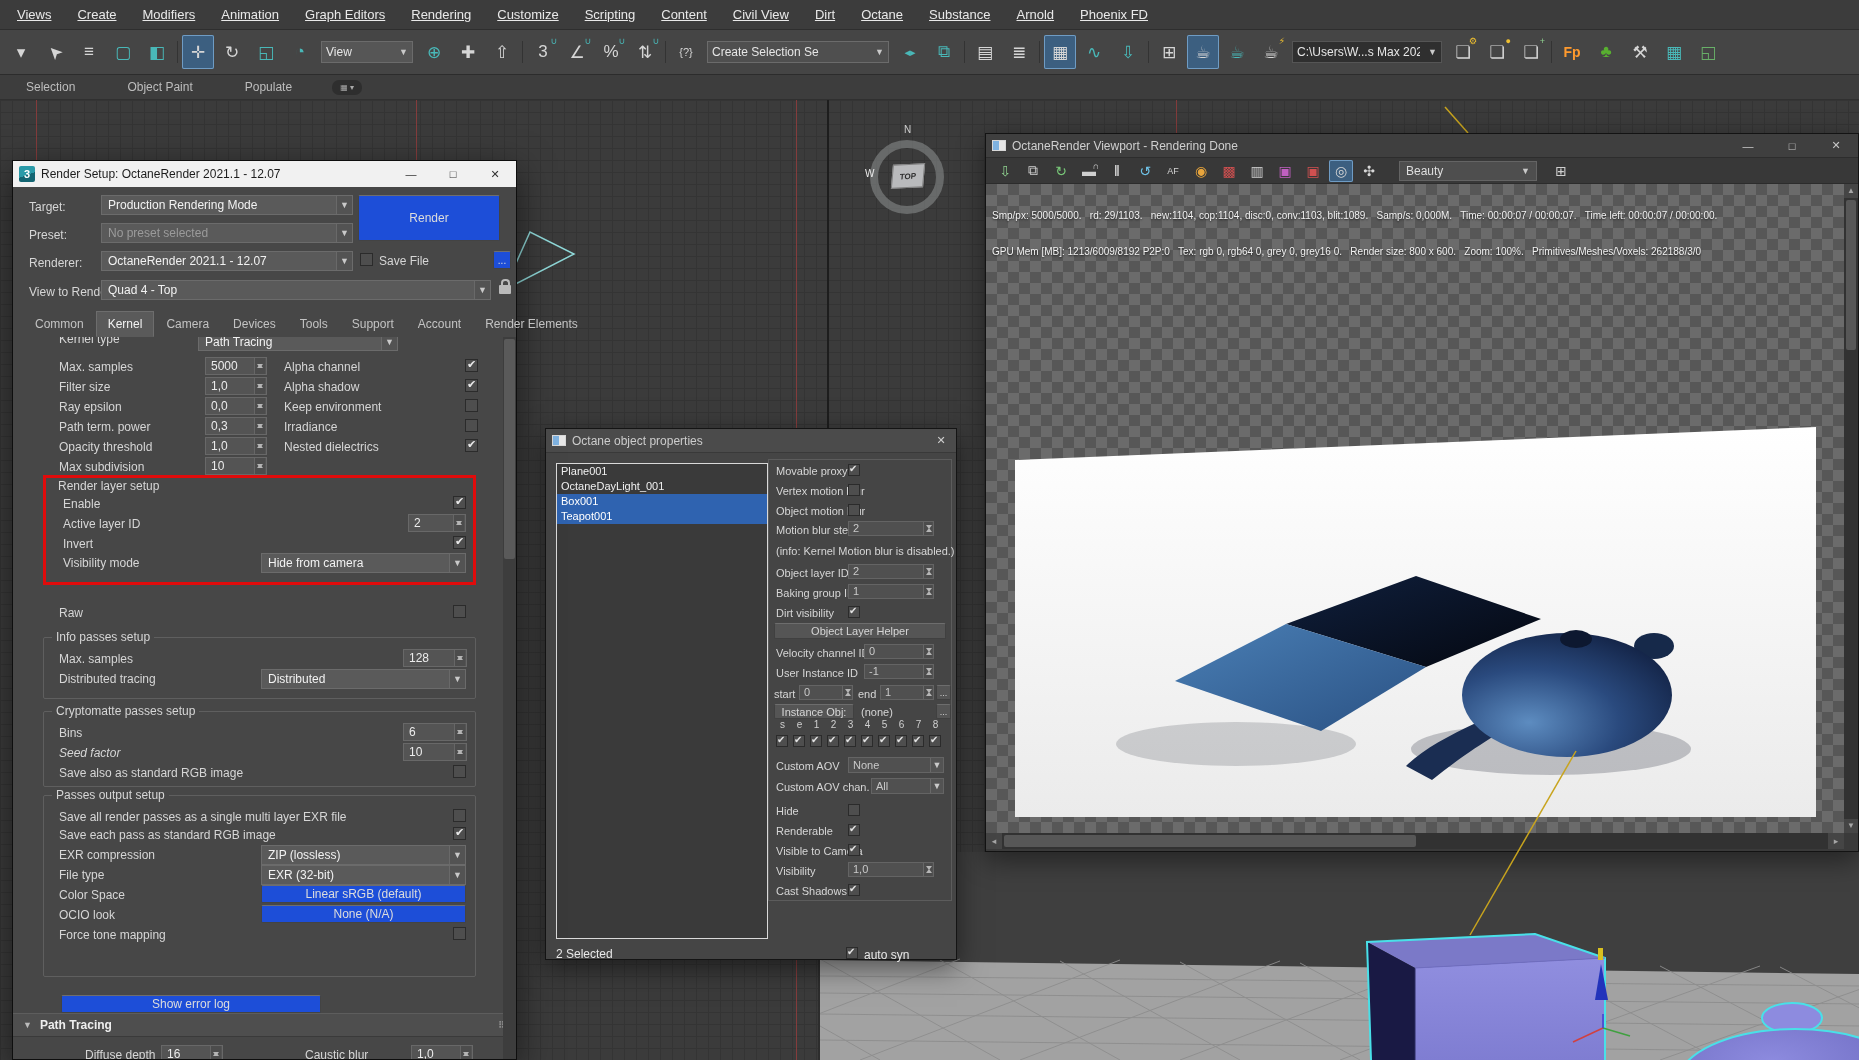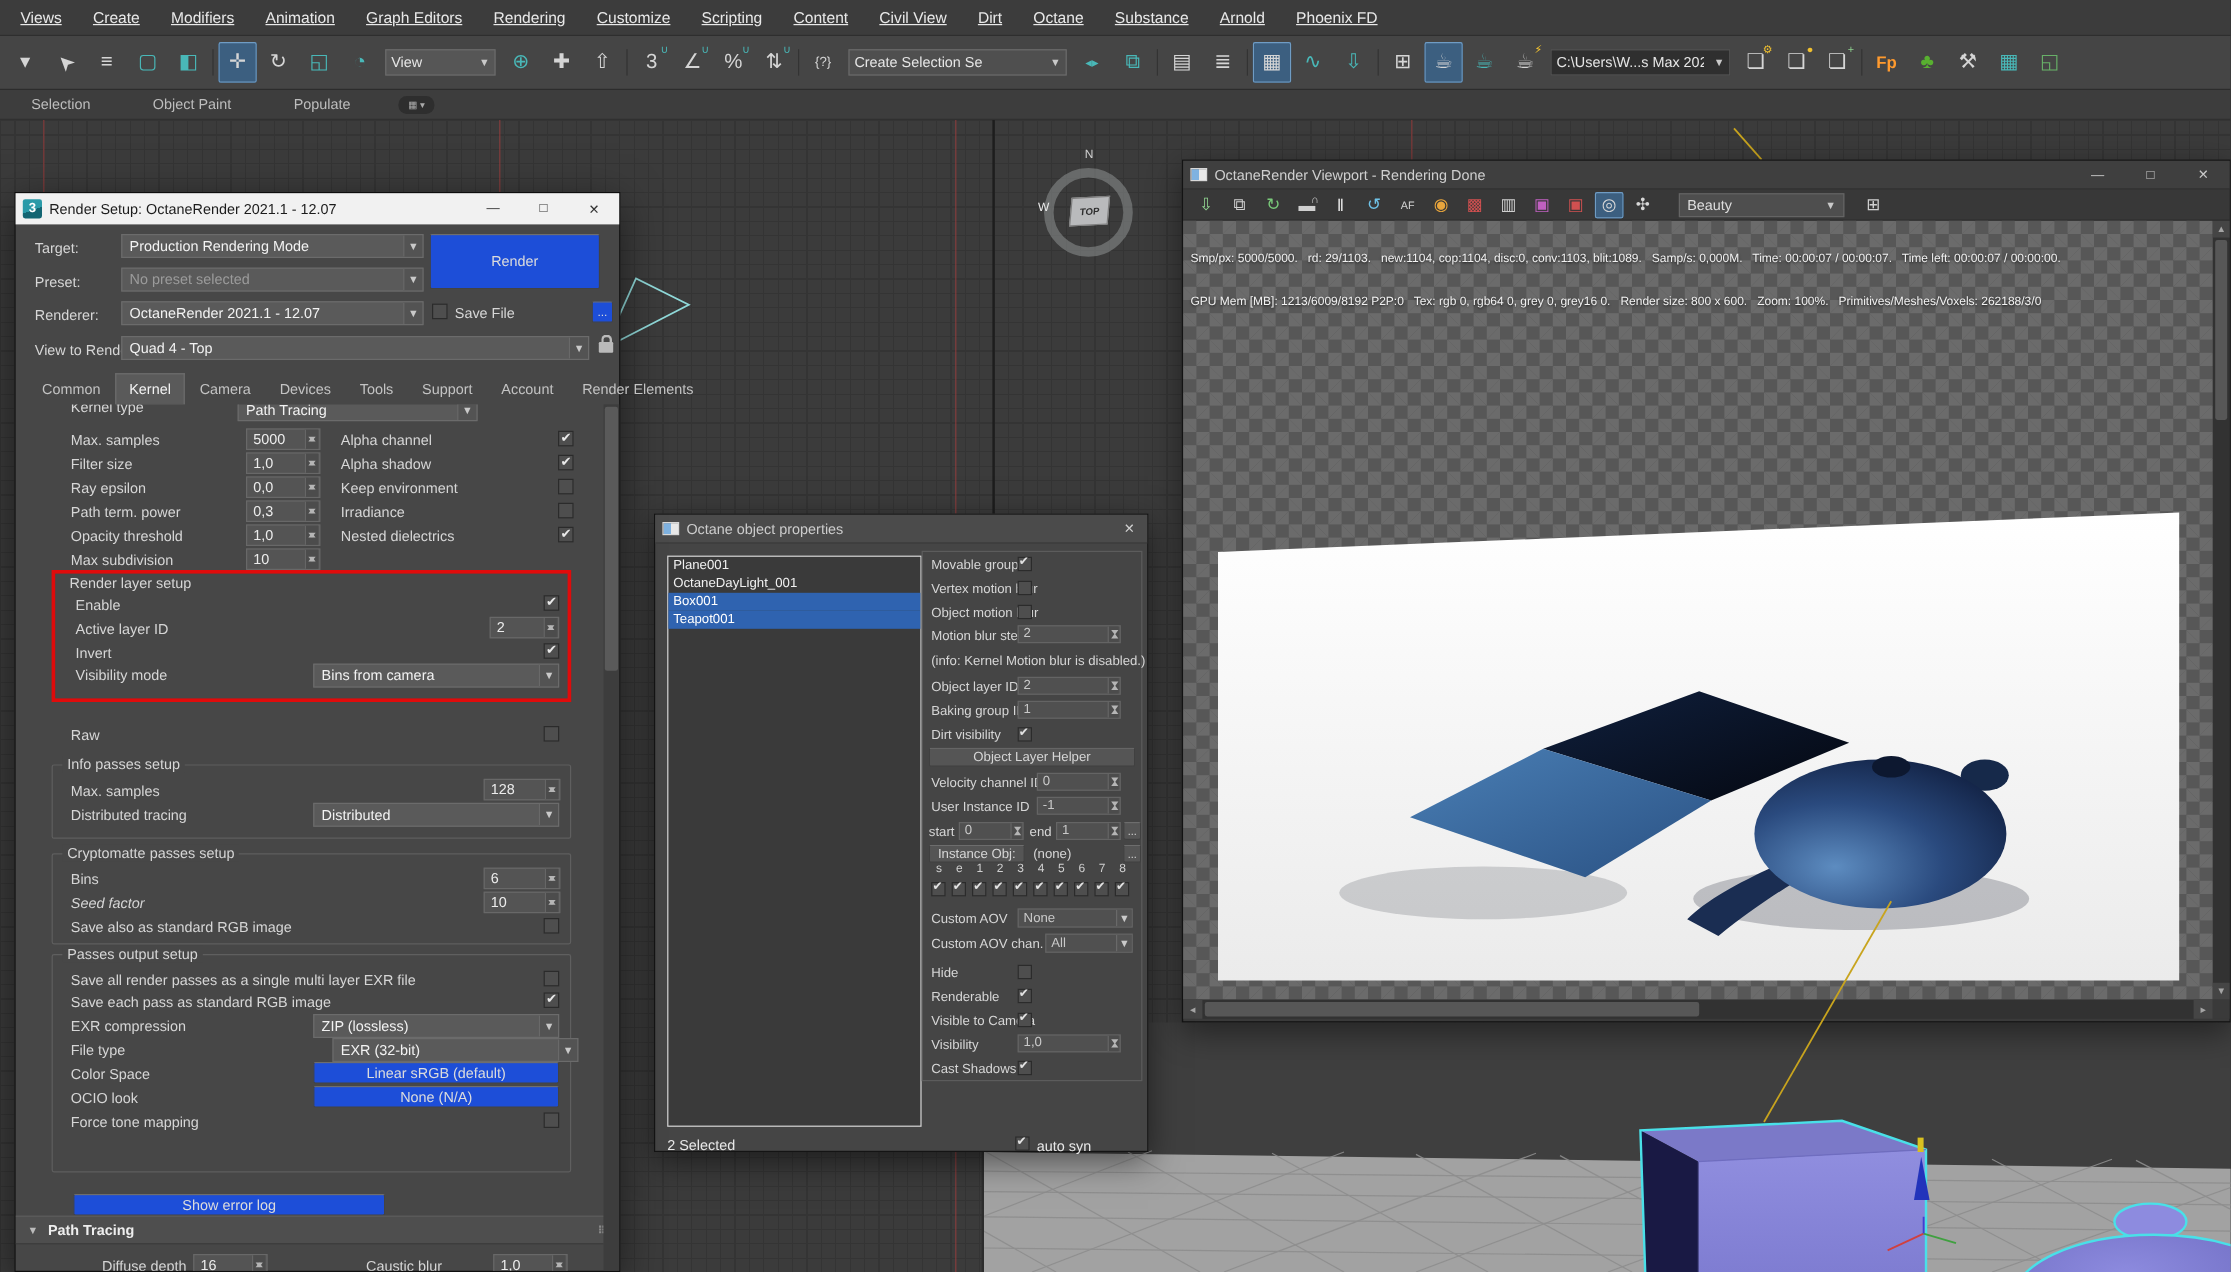--- a/index.html
+++ b/index.html
@@ -554,21 +554,21 @@
     </div>
     <div class="pbody">
       <div class="plist">
         <div class="pitem">Plane001</div>
         <div class="pitem">OctaneDayLight_001</div>
         <div class="pitem sel">Box001</div>
         <div class="pitem sel">Teapot001</div>
       </div>
       <div class="pgrp"></div>
 
-      <span class="pl" style="left:230px;top:11px;">Movable group</span>
+      <span class="pl" style="left:230px;top:11px;">Movable proxy</span>
       <span class="pcb on" style="left:302px;top:11px;"></span>
       <span class="pl" style="left:230px;top:31px;">Vertex motion blur</span>
       <span class="pcb" style="left:302px;top:31px;"></span>
       <span class="pl" style="left:230px;top:51px;">Object motion blur</span>
       <span class="pcb" style="left:302px;top:51px;"></span>
       <span class="pl" style="left:230px;top:70px;">Motion blur steps</span>
       <span class="pspin" style="left:302px;top:68px;width:86px;"><span>2</span><span class="sar"></span></span>
       <span class="pl" style="left:230px;top:91px;">(info: Kernel Motion blur is disabled.)</span>
       <span class="pl" style="left:230px;top:113px;">Object layer ID</span>
       <span class="pspin" style="left:302px;top:111px;width:86px;"><span>2</span><span class="sar"></span></span>
@@ -704,21 +704,21 @@
 
         <div class="redbox" style="left:30px;top:138px;width:433px;height:110px;"></div>
         <span class="rs-label" style="left:45px;top:141px;">Render layer setup</span>
         <span class="rs-label" style="left:50px;top:159px;">Enable</span>
         <span class="cb on" style="left:440px;top:159px;"></span>
         <span class="rs-label" style="left:50px;top:179px;">Active layer ID</span>
         <span class="spin" style="left:395px;top:177px;width:58px;"><span>2</span><span class="sar"></span></span>
         <span class="rs-label" style="left:50px;top:199px;">Invert</span>
         <span class="cb on" style="left:440px;top:199px;"></span>
         <span class="rs-label" style="left:50px;top:218px;">Visibility mode</span>
-        <span class="fld" style="left:248px;top:216px;width:205px;"><span>Bins from camera</span><span class="dda">▼</span></span>
+        <span class="fld" style="left:248px;top:216px;width:205px;"><span>Hide from camera</span><span class="dda">▼</span></span>
 
         <span class="rs-label" style="left:46px;top:268px;">Raw</span>
         <span class="cb" style="left:440px;top:268px;"></span>
 
         <div class="grp" style="left:30px;top:300px;width:433px;height:62px;">
           <span class="leg">Info passes setup</span>
         </div>
         <span class="rs-label" style="left:46px;top:314px;">Max. samples</span>
         <span class="spin" style="left:390px;top:312px;width:64px;"><span>128</span><span class="sar"></span></span>
         <span class="rs-label" style="left:46px;top:334px;">Distributed tracing</span>
@@ -737,21 +737,21 @@
         <div class="grp" style="left:30px;top:458px;width:433px;height:182px;">
           <span class="leg">Passes output setup</span>
         </div>
         <span class="rs-label" style="left:46px;top:472px;">Save all render passes as a single multi layer EXR file</span>
         <span class="cb" style="left:440px;top:472px;"></span>
         <span class="rs-label" style="left:46px;top:490px;">Save each pass as standard RGB image</span>
         <span class="cb on" style="left:440px;top:490px;"></span>
         <span class="rs-label" style="left:46px;top:510px;">EXR compression</span>
         <span class="fld" style="left:248px;top:508px;width:205px;"><span>ZIP (lossless)</span><span class="dda">▼</span></span>
         <span class="rs-label" style="left:46px;top:530px;">File type</span>
-        <span class="fld" style="left:248px;top:528px;width:205px;margin-left:16px;"><span>EXR (32-bit)</span><span class="dda">▼</span></span>
+        <span class="fld" style="left:248px;top:528px;width:205px;"><span>EXR (32-bit)</span><span class="dda">▼</span></span>
         <span class="rs-label" style="left:46px;top:550px;">Color Space</span>
         <span class="btn" style="left:248px;top:548px;width:205px;height:18px;">Linear sRGB (default)</span>
         <span class="rs-label" style="left:46px;top:570px;">OCIO look</span>
         <span class="btn" style="left:248px;top:568px;width:205px;height:18px;">None (N/A)</span>
         <span class="rs-label" style="left:46px;top:590px;">Force tone mapping</span>
         <span class="cb" style="left:440px;top:590px;"></span>
 
         <span class="btn" style="left:48px;top:658px;width:260px;height:18px;">Show error log</span>
 
         <div class="ptbar" style="top:676px;">

